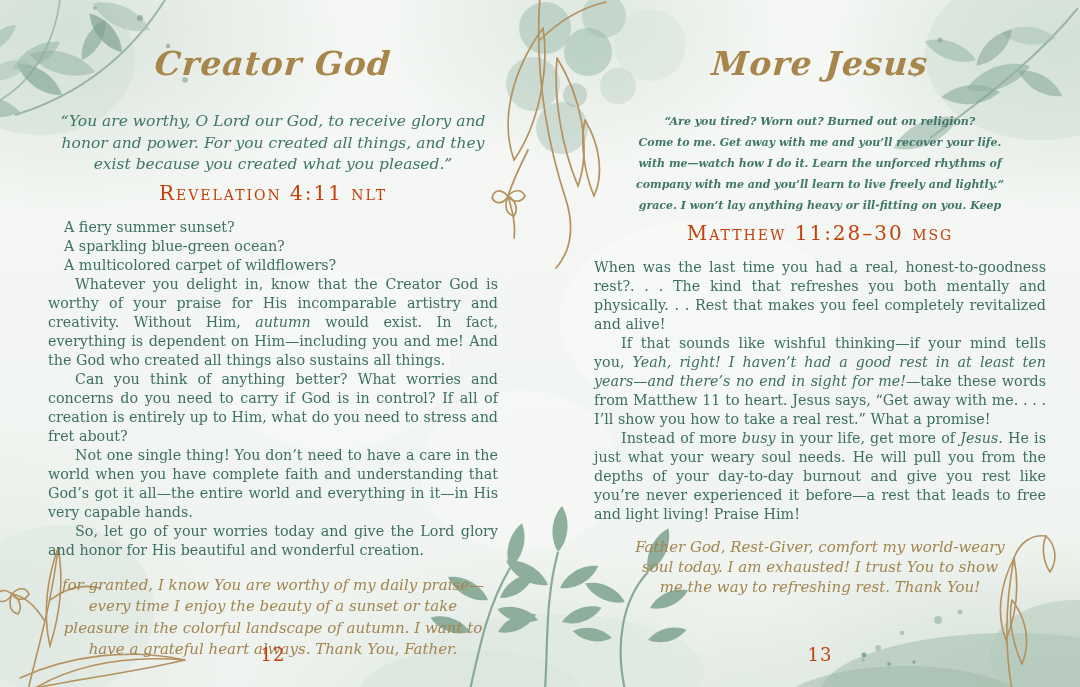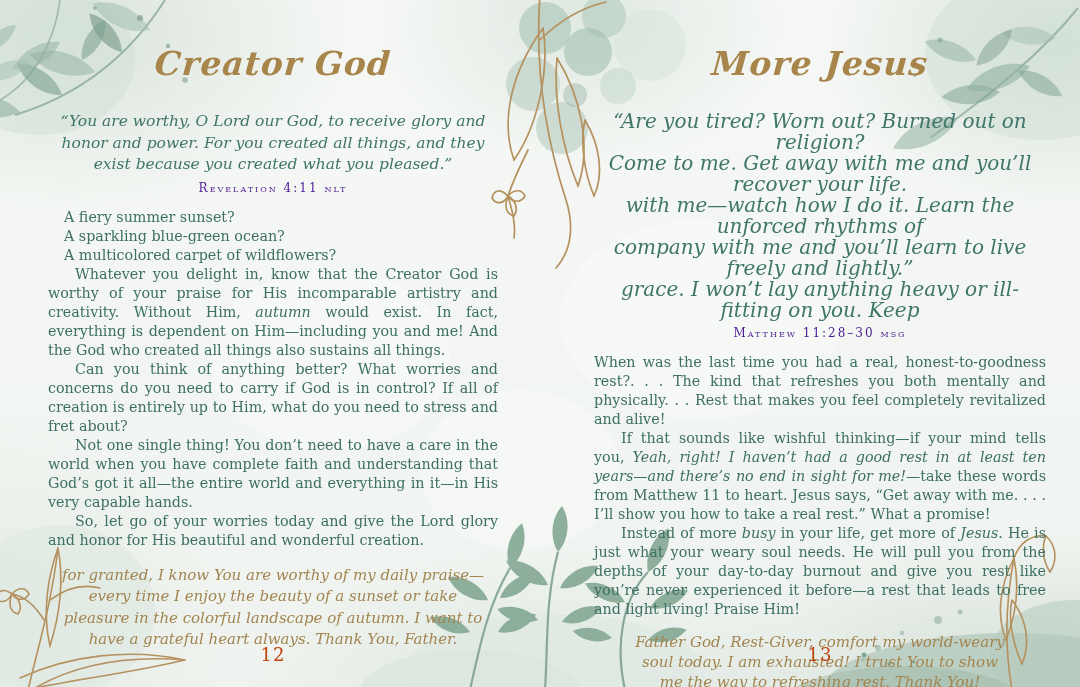--- a/index.html
+++ b/index.html
@@ -20,24 +20,24 @@
   .page-left{left:48px;width:450px;}
   .page-right{left:594px;width:452px;}
 
   .chapter-title{
     margin:44px 0 0 0;text-align:center;
     font-style:italic;font-weight:600;font-size:33px;letter-spacing:1px;
     color:#a8854a;transform:skewX(-4deg);
   }
   .scripture{margin:28px auto 0;text-align:center;color:#40766a;}
   .s-line{font-style:italic;font-size:15.5px;line-height:21.5px;}
-  .page-right .s-line{line-height:21px;font-size:20px;}
+  .page-right .s-line{line-height:21px;font-size:11px;font-weight:bold;}
   .s-ref{
     margin-top:5px;font-style:normal;font-variant:small-caps;
-    font-size:12px;letter-spacing:2px;color:#4c1d95;
+    font-size:20px;letter-spacing:2px;color:#c2410c;
   }
   .body-text{margin-top:13px;color:#3d6f63;font-size:14.3px;line-height:19px;}
   .body-text p{margin:0;text-align:justify;}
   .body-text p.qline{margin-left:16px;text-align:left;}
   .body-text p.indent{text-indent:27px;}
   .body-text em{font-style:italic;}
   .prayer{margin-top:15px;text-align:center;color:#a28550;}
   .prayer .p-line{font-style:italic;font-size:15px;line-height:21.6px;}
   .page-right .prayer{margin-top:13px;}
   .page-right .prayer .p-line{line-height:20px;}

